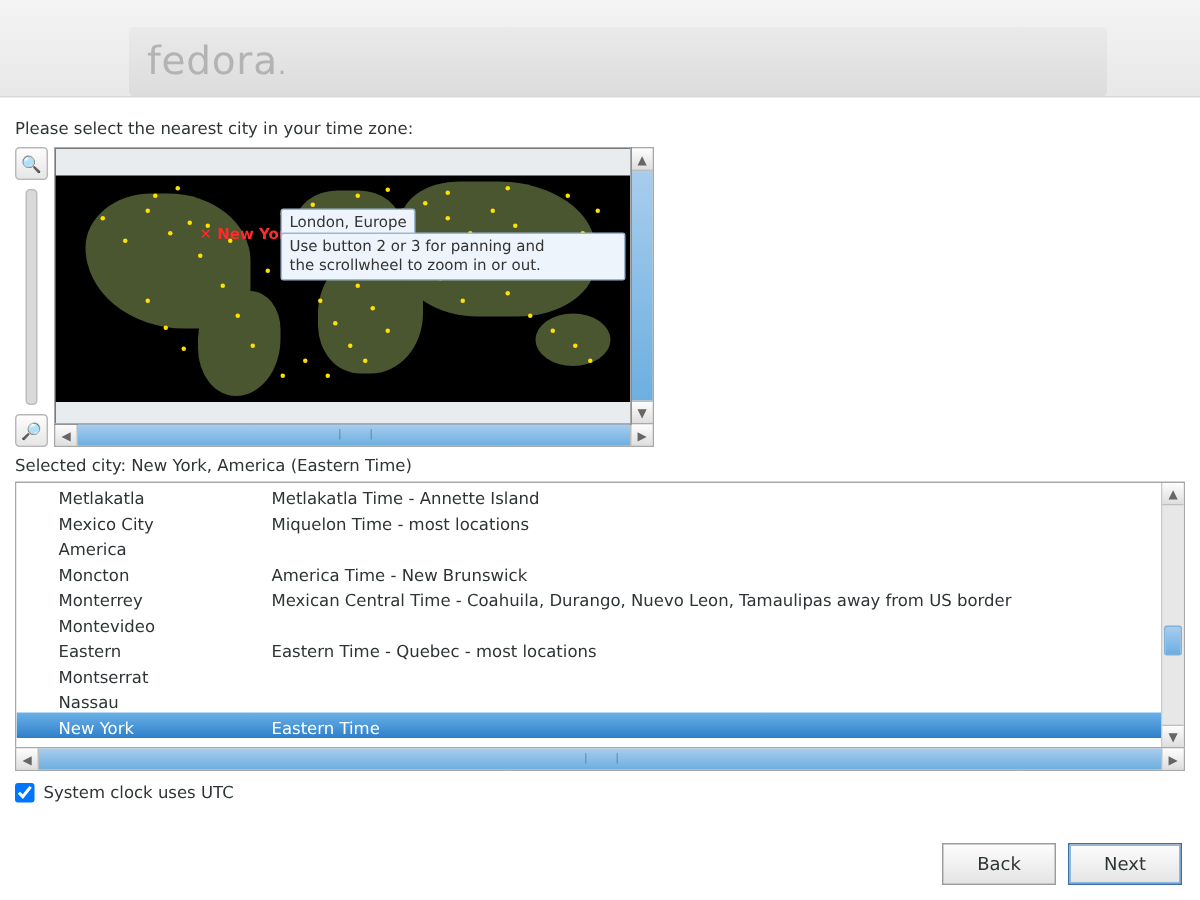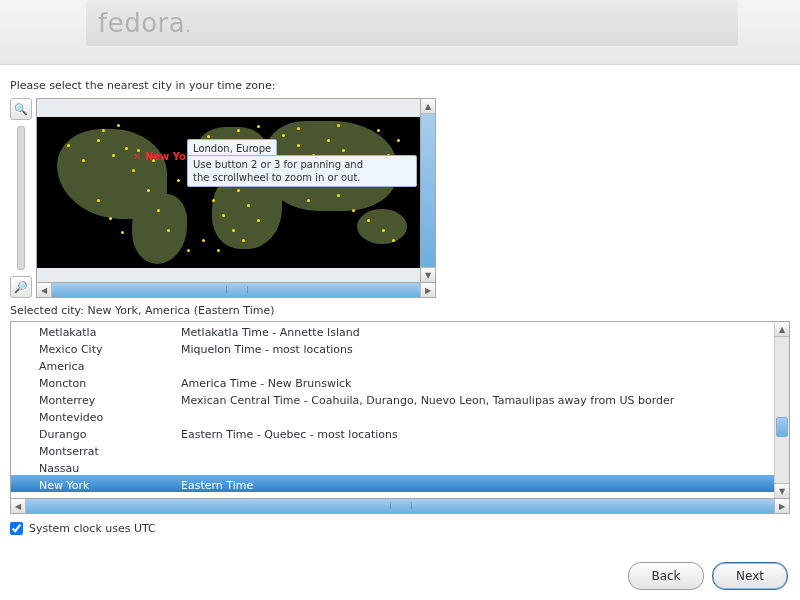--- a/index.html
+++ b/index.html
@@ -1,16 +1,16 @@
 <!DOCTYPE html>
 <html><head>
 <meta charset="utf-8">
 <style>
   html,body{margin:0;padding:0;width:800px;height:600px;font-family:"DejaVu Sans","Liberation Sans",sans-serif;font-size:11px;color:#2e3436;background:#fff;overflow:hidden}
-  .banner{height:64px;background:linear-gradient(#f4f4f4,#e8e8e8);border-bottom:1px solid #d9d9d9;display:flex;align-items:flex-start}
+  .banner{height:64px;background:linear-gradient(#f4f4f4,#e8e8e8);border-bottom:1px solid #d9d9d9;display:flex;align-items:flex-end}
   .banner-inner{margin-left:86px;height:46px;width:640px;background:linear-gradient(#eaeaea,#dcdcdc);border-radius:3px;display:flex;align-items:center;padding-left:12px}
   .logo{font-size:26px;color:#b3b3b3;font-weight:400;letter-spacing:.5px}
   .logo sub{font-size:18px;vertical-align:baseline;color:#b3b3b3}
   .page{padding:8px 10px 0 10px}
   .instr{margin:6px 0}
 
   .maparea{display:flex;gap:4px}
   .zoombar{width:22px;display:flex;flex-direction:column;align-items:center;gap:2px}
   .zbtn{width:20px;height:20px;border:1px solid #b8b8b8;border-radius:3px;background:linear-gradient(#fdfdfd,#e6e6e6);display:flex;align-items:center;justify-content:center;font-size:11px;color:#555}
   .ztrack{flex:1;width:6px;background:#d9d9d9;border:1px solid #bcbcbc;border-radius:3px;margin:4px 0}
@@ -49,21 +49,21 @@
   .lvthumb{position:absolute;left:1px;right:1px;top:55%;height:18px;background:linear-gradient(#a8cdee,#6cafe0);border:1px solid #7fb1da;border-radius:2px}
 
   .list-hscroll{height:14px;border:1px solid #a9a9a9;border-top:0;display:flex}
   .list-htrack{flex:1;background:linear-gradient(#a8cdee,#6cafe0);position:relative}
   .list-htrack::after{content:"";position:absolute;left:50%;top:3px;width:20px;height:7px;margin-left:-10px;border-left:1px solid rgba(0,0,0,.2);border-right:1px solid rgba(0,0,0,.2)}
 
   .utc{margin-top:8px;display:flex;align-items:center;gap:6px}
   .utc input{margin:0}
 
   .footer{position:absolute;bottom:10px;right:12px;display:flex;gap:8px}
-  .btn{min-width:74px;height:26px;border:1px solid #9c9c9c;border-radius:13px;background:linear-gradient(#fdfdfd,#e4e4e4);display:flex;align-items:center;justify-content:center;font-size:12px;color:#2e3436}
+  .btn{min-width:74px;height:26px;border:1px solid #9c9c9c;border-radius:0;background:linear-gradient(#fdfdfd,#e4e4e4);display:flex;align-items:center;justify-content:center;font-size:12px;color:#2e3436}
   .btn.primary{border-color:#3b6ea5;box-shadow:0 0 0 1px #8fb8df inset}
   .maprow{display:flex}
 </style>
 </head>
 <body>
 
 <div class="banner">
   <div class="banner-inner">
     <span class="logo"><span>fedora</span><sub>.</sub></span>
   </div>
@@ -199,21 +199,21 @@
         </div>
         <div class="row">
           <span class="name">Monterrey</span>
           <span class="desc">Mexican Central Time - Coahuila, Durango, Nuevo Leon, Tamaulipas away from US border</span>
         </div>
         <div class="row">
           <span class="name">Montevideo</span>
           <span class="desc"></span>
         </div>
         <div class="row">
-          <span class="name">Durango</span>
+          <span class="name">Eastern</span>
           <span class="desc">Eastern Time - Quebec - most locations</span>
         </div>
         <div class="row">
           <span class="name">Montserrat</span>
           <span class="desc"></span>
         </div>
         <div class="row">
           <span class="name">Nassau</span>
           <span class="desc"></span>
         </div>

